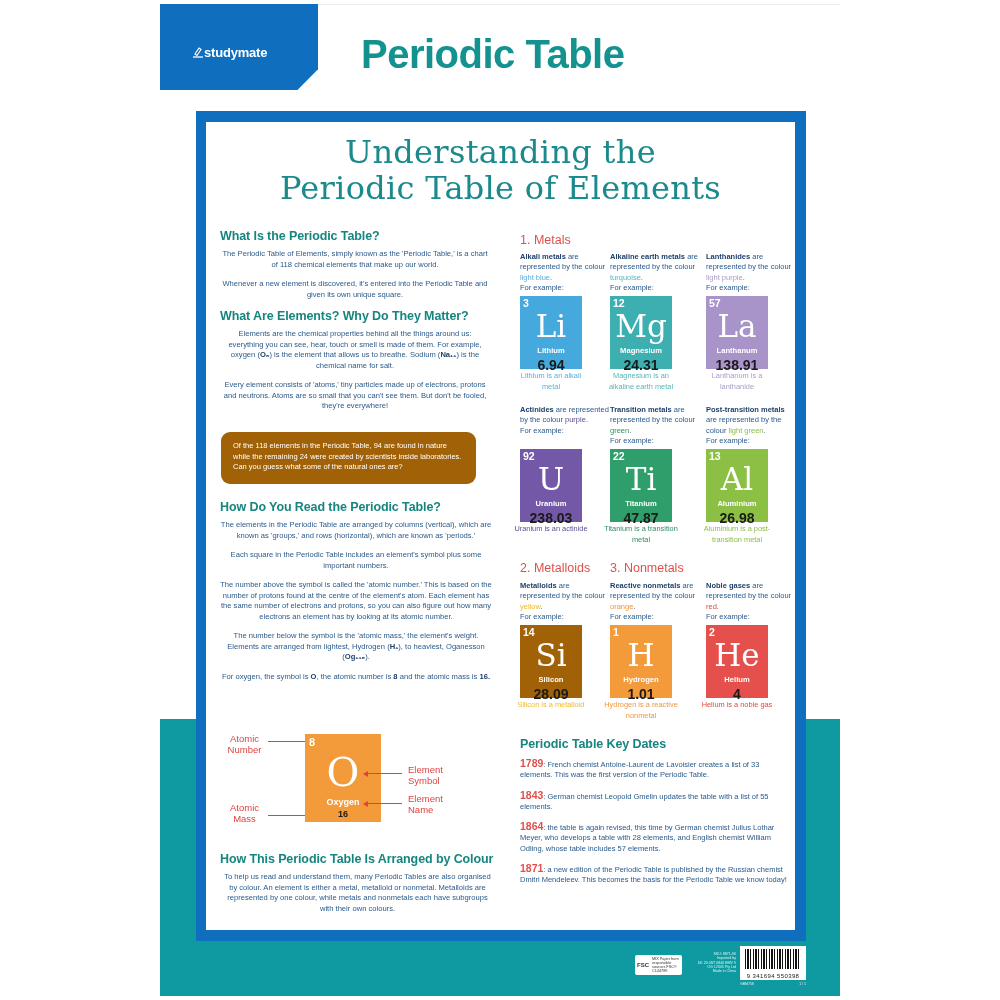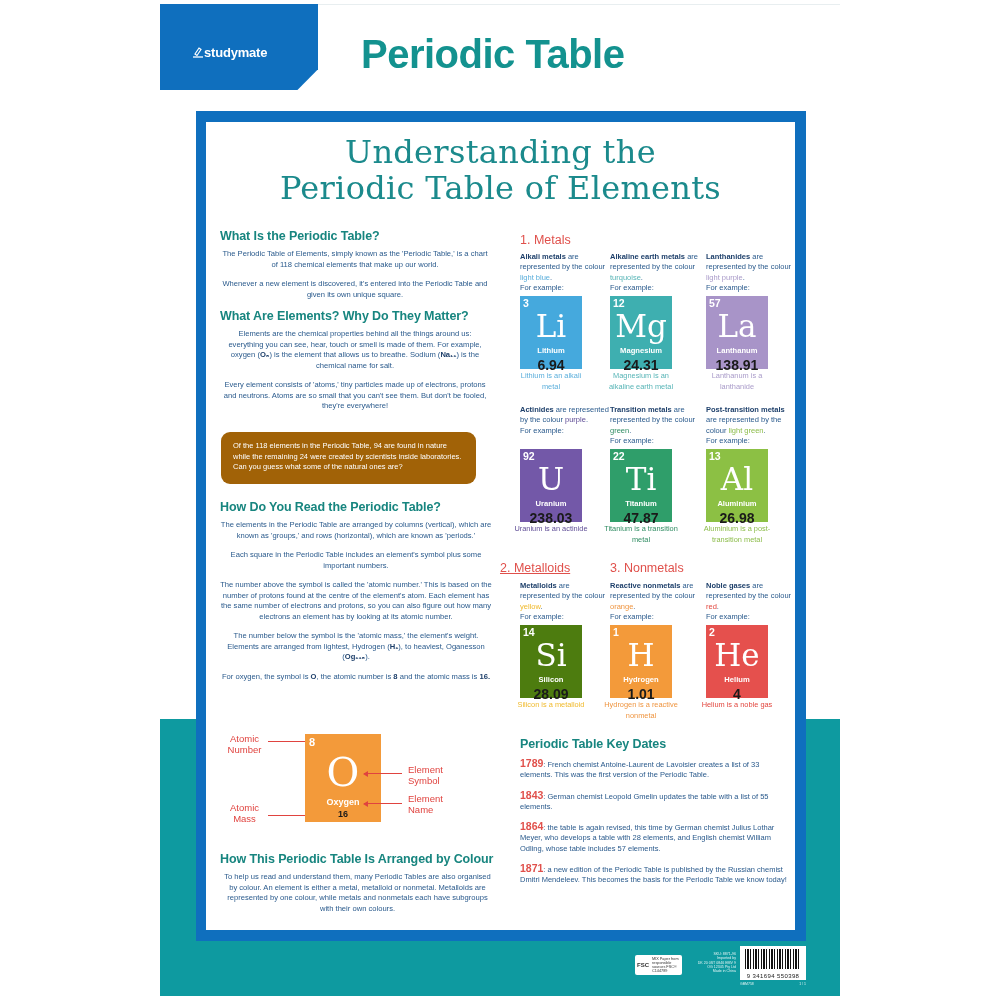--- a/index.html
+++ b/index.html
@@ -133,21 +133,21 @@
 <div class="dlabel" style="left:408px; top:765px; width:45px;">Element Symbol</div>
 <div class="arrow l" style="left:364px; top:803px; width:38px;"></div>
 <div class="dlabel" style="left:408px; top:794px; width:45px;">Element Name</div>
 
 <div class="sec-colour">
   <div class="h2">How This Periodic Table Is Arranged by Colour</div>
   <p class="p">To help us read and understand them, many Periodic Tables are also organised by colour. An element is either a metal, metalloid or nonmetal. Metalloids are represented by one colour, while metals and nonmetals each have subgroups with their own colours.</p>
 </div>
 
 <div class="sec-head" style="left:520px; top:233px;">1. Metals</div>
-<div class="sec-head" style="left:500px; top:561px;text-decoration:underline;">2. Metalloids</div>
+<div class="sec-head" style="left:520px; top:561px;">2. Metalloids</div>
 <div class="sec-head" style="left:610px; top:561px;">3. Nonmetals</div>
 
 <div id="cats">
     <div class="cat" style="left: 520px; top: 252px;">
       <div class="cat-desc"><b>Alkali metals</b><span> are represented by the colour </span><span style="color:#5aaedb">light blue</span>.<br><span>For example:</span></div>
       <div class="el" style="background:#45a9dd">
         <div class="el-num">3</div>
         <div class="el-sym">Li</div>
         <div class="el-name">Lithium</div>
         <div class="el-mass">6.94</div>
@@ -199,21 +199,21 @@
       <div class="el" style="background:#8cc044">
         <div class="el-num">13</div>
         <div class="el-sym">Al</div>
         <div class="el-name">Aluminium</div>
         <div class="el-mass">26.98</div>
       </div>
       <div class="caption" style="color:#8cbc4a; white-space:normal;">Aluminium is a post-transition metal</div>
     </div>
     <div class="cat" style="left: 520px; top: 581px;">
       <div class="cat-desc"><b>Metalloids</b><span> are represented by the colour </span><span style="color:#f0b92a">yellow</span>.<br><span>For example:</span></div>
-      <div class="el" style="background:#4d7c0f">
+      <div class="el" style="background:#a16207">
         <div class="el-num">14</div>
         <div class="el-sym">Si</div>
         <div class="el-name">Silicon</div>
         <div class="el-mass">28.09</div>
       </div>
       <div class="caption" style="color:#f0b92a; white-space:normal;">Silicon is a metalloid</div>
     </div>
     <div class="cat" style="left: 610px; top: 581px;">
       <div class="cat-desc"><b>Reactive nonmetals</b><span> are represented by the colour </span><span style="color:#ef9540">orange</span>.<br><span>For example:</span></div>
       <div class="el" style="background:#f39a3a">

